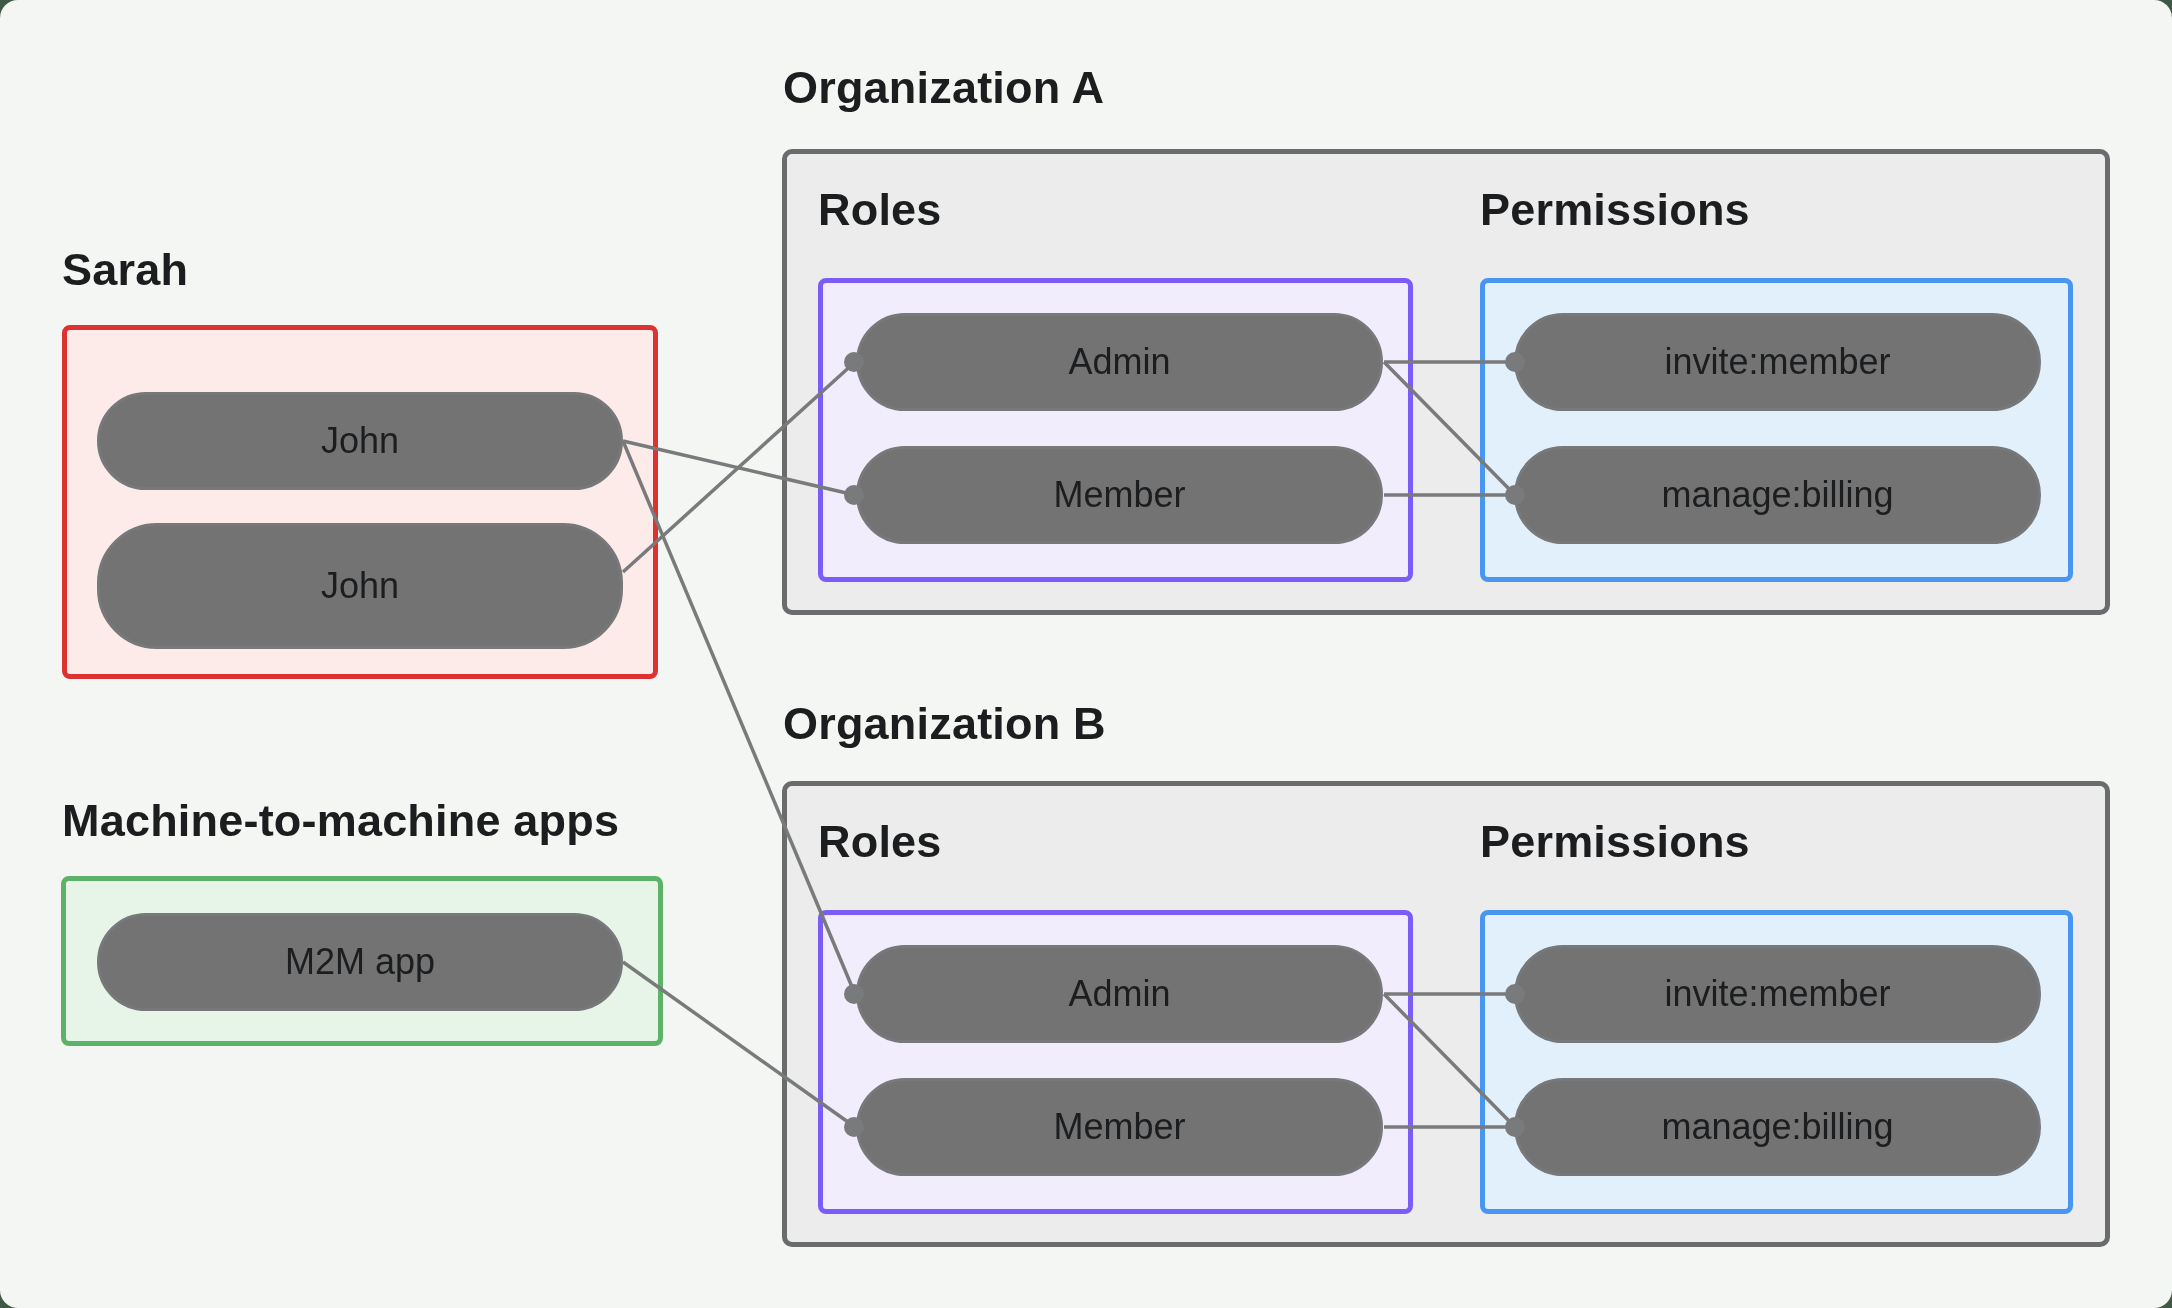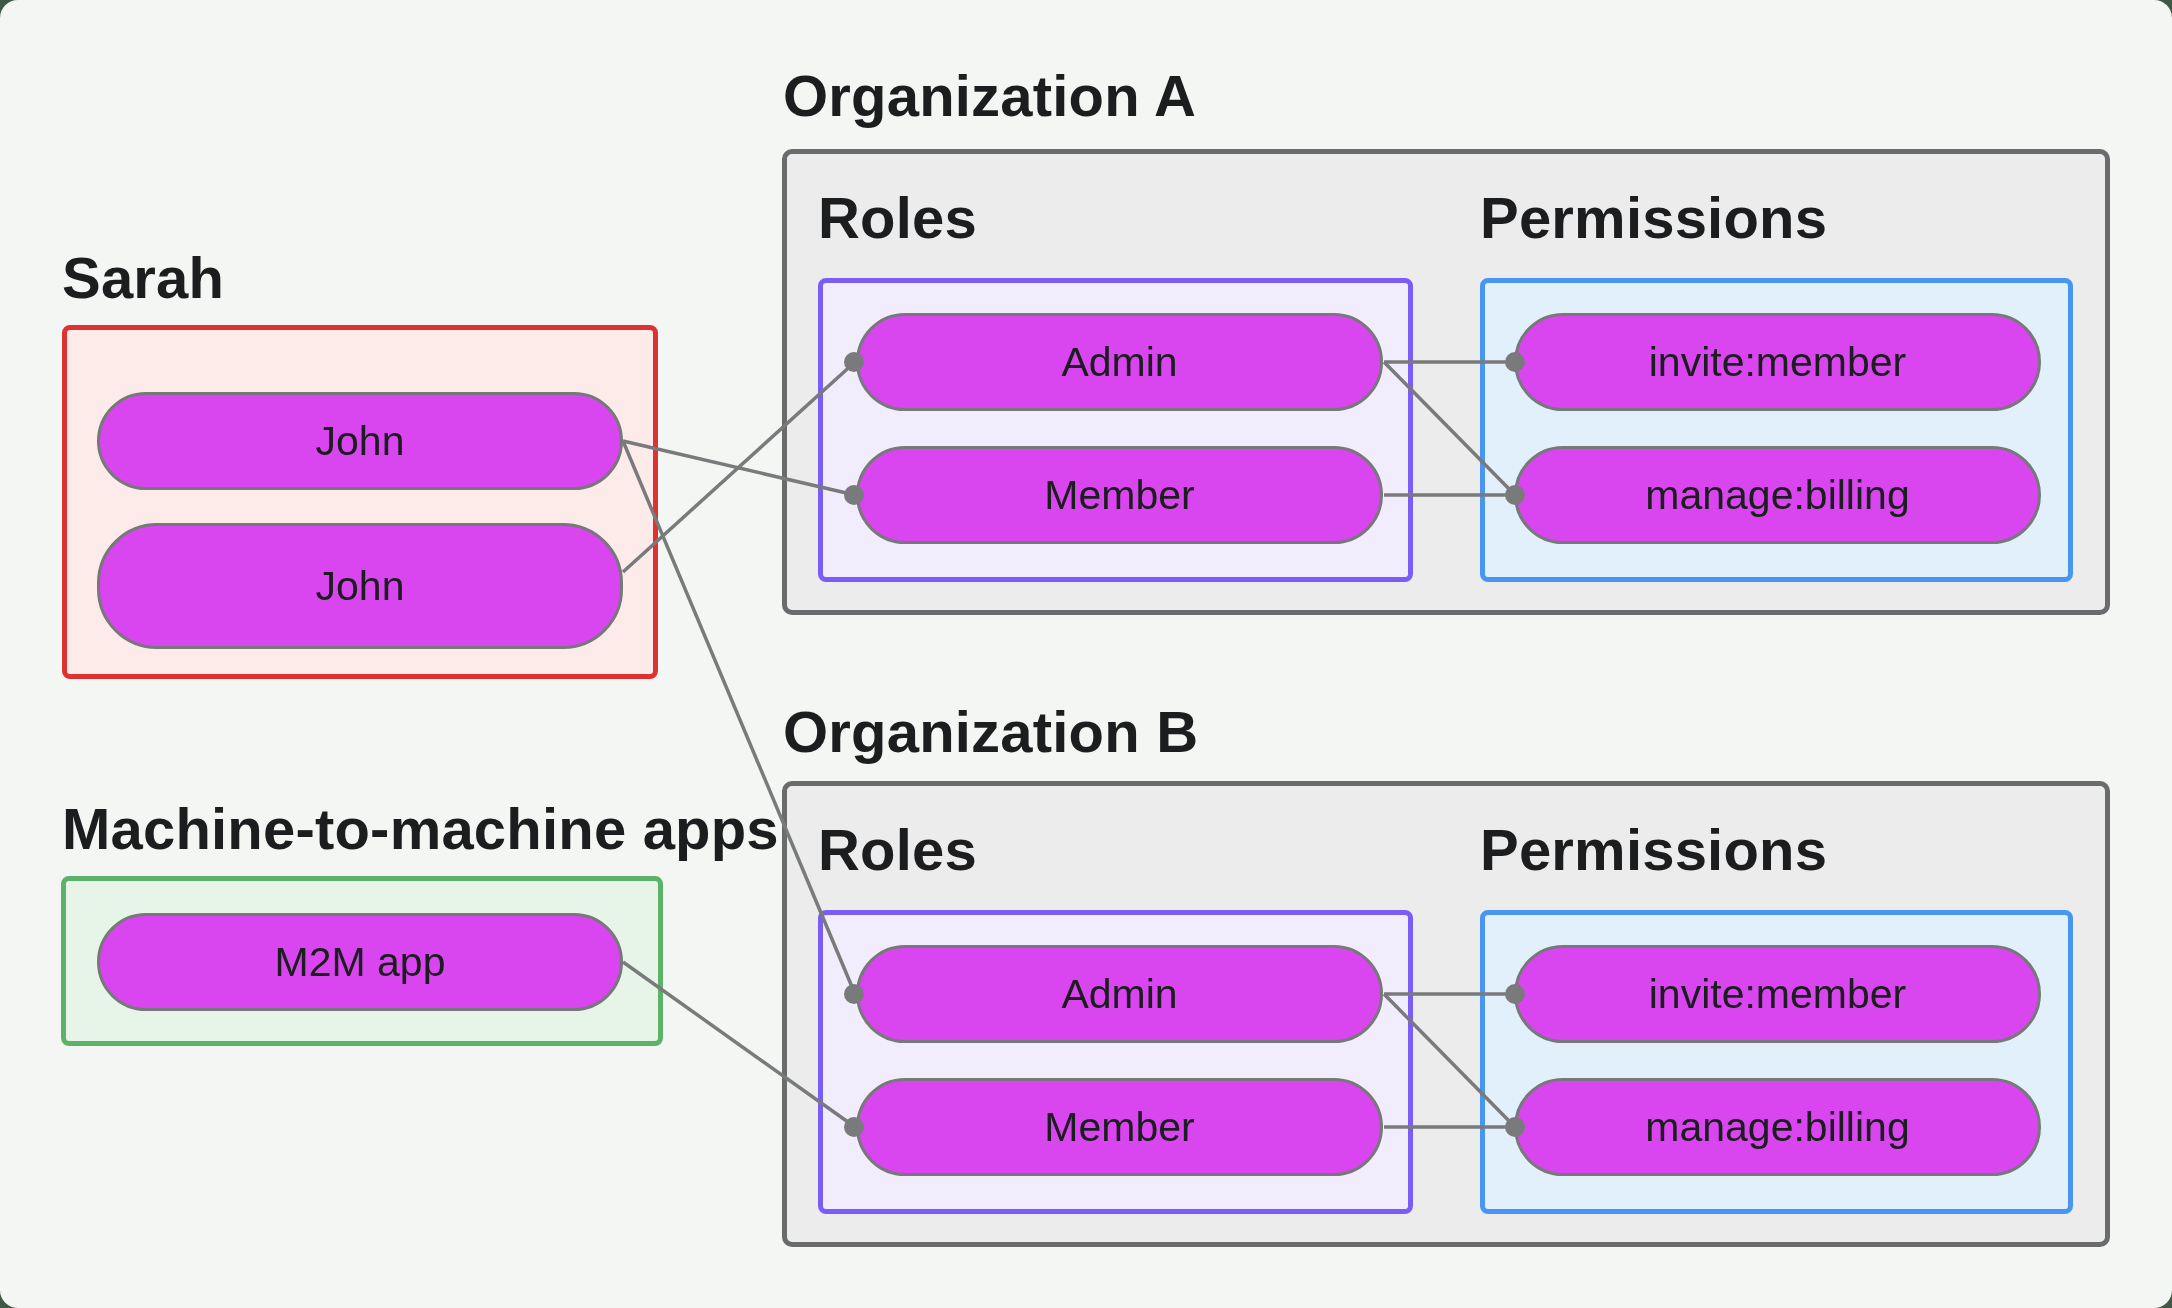--- a/index.html
+++ b/index.html
@@ -16,21 +16,21 @@
     overflow: hidden;
   }
   #canvas {
     position: absolute;
     inset: 0;
     background: #f4f6f4;
     border-radius: 18px;
   }
   .section-label {
     position: absolute;
-    font-size: 58px;
+    font-size: 45px;
     font-weight: 600;
     color: #1b1d1f;
     letter-spacing: 0.2px;
     white-space: nowrap;
     z-index: 3;
   }
   .org-box {
     position: absolute;
     box-sizing: border-box;
     background: #ececec;
@@ -44,27 +44,27 @@
     border-radius: 8px;
     z-index: 2;
   }
   .frame.red    { background: #fcebe9; border: 5px solid #dc3232; }
   .frame.green  { background: #e7f4e8; border: 5px solid #5cb266; }
   .frame.purple { background: #f2edfd; border: 5px solid #7c5cf6; }
   .frame.blue   { background: #e2f0fc; border: 5px solid #4896f2; }
   .pill {
     position: absolute;
     box-sizing: border-box;
-    background: #d946ef;
+    background: #737373;
     border: 3px solid #77787a;
     border-radius: 60px;
     display: flex;
     align-items: center;
     justify-content: center;
-    font-size: 41px;
+    font-size: 36px;
     font-weight: 400;
     color: #1b1d1f;
     white-space: nowrap;
     z-index: 4;
   }
   #edges {
     position: absolute;
     inset: 0;
     z-index: 5;
     pointer-events: none;

